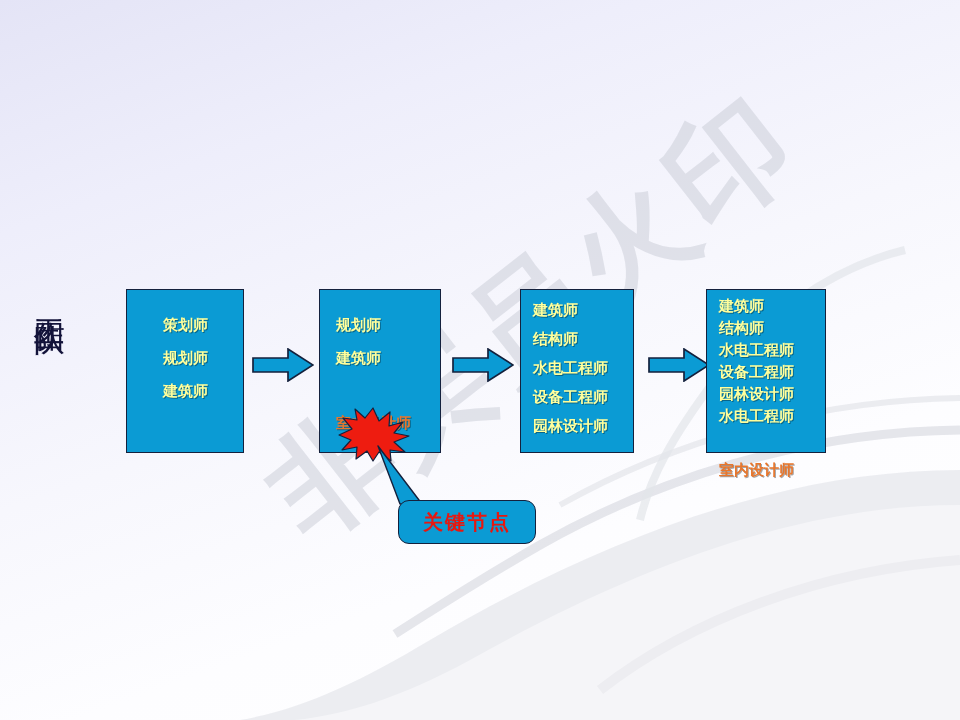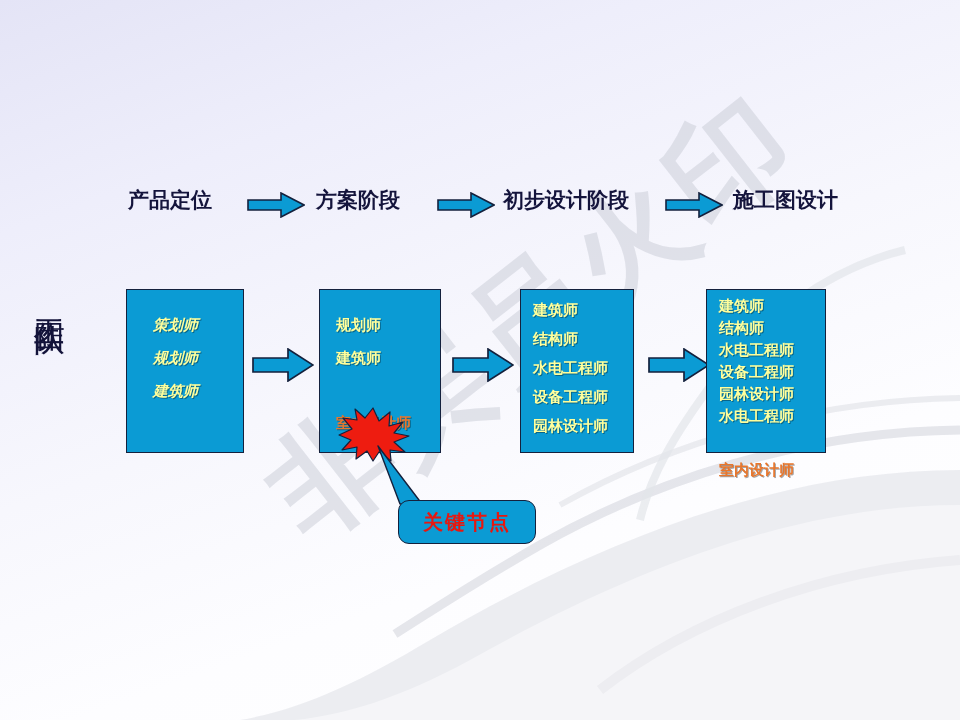--- a/index.html
+++ b/index.html
@@ -108,40 +108,25 @@
     <path d="M 960 398 C 810 400 670 443 560 505" fill="none" stroke="#e6e7ec" stroke-width="6" opacity="0.8"></path>
     <path d="M 905 250 C 830 268 760 320 715 380 C 672 437 650 478 640 520" fill="none" stroke="#e3e5ea" stroke-width="8" opacity="0.7"></path>
     <path d="M 960 560 C 820 570 690 620 600 690" fill="none" stroke="#ededf1" stroke-width="10"></path>
   </svg>
 
   <div class="watermark">
     <div class="wm-text">非宾员火印</div>
   </div>
 
 
-  <div class="stage-row">
-    <div class="stage-label" style="left:8px;">产品定位</div>
-    <svg class="stage-arrow" style="left:127px;" viewBox="0 0 58 26">
-      <path d="M1 8 H34 V1 L57 13 L34 25 V18 H1 Z" fill="#0b9bd4" stroke="#14213d" stroke-width="1.6" stroke-linejoin="miter"></path>
-    </svg>
-    <div class="stage-label" style="left:196px;">方案阶段</div>
-    <svg class="stage-arrow" style="left:317px;" viewBox="0 0 58 26">
-      <path d="M1 8 H34 V1 L57 13 L34 25 V18 H1 Z" fill="#0b9bd4" stroke="#14213d" stroke-width="1.6" stroke-linejoin="miter"></path>
-    </svg>
-    <div class="stage-label" style="left:383px;">初步设计阶段</div>
-    <svg class="stage-arrow" style="left:545px;" viewBox="0 0 58 26">
-      <path d="M1 8 H34 V1 L57 13 L34 25 V18 H1 Z" fill="#0b9bd4" stroke="#14213d" stroke-width="1.6" stroke-linejoin="miter"></path>
-    </svg>
-    <div class="stage-label" style="left:613px;">施工图设计</div>
-  </div>
 
   <div class="team-label">工作团队</div>
 
   <div class="box" style="left:126px;top:289px;width:118px;height:164px;">
-    <div class="lines" style="top:26px;padding-left:26px;gap:14px;font-style:italic;">
+    <div class="lines" style="top:26px;padding-left:36px;gap:14px;">
       <div class="line">策划师</div>
       <div class="line">规划师</div>
       <div class="line">建筑师</div>
     </div>
   </div>
 
   <svg class="flow-arrow" style="left:252px;top:348px;" viewBox="0 0 62 34">
     <path d="M1 10 H36 V1 L61 17 L36 33 V24 H1 Z" fill="#0b9bd4" stroke="#14213d" stroke-width="1.7" stroke-linejoin="miter"></path>
   </svg>
 

